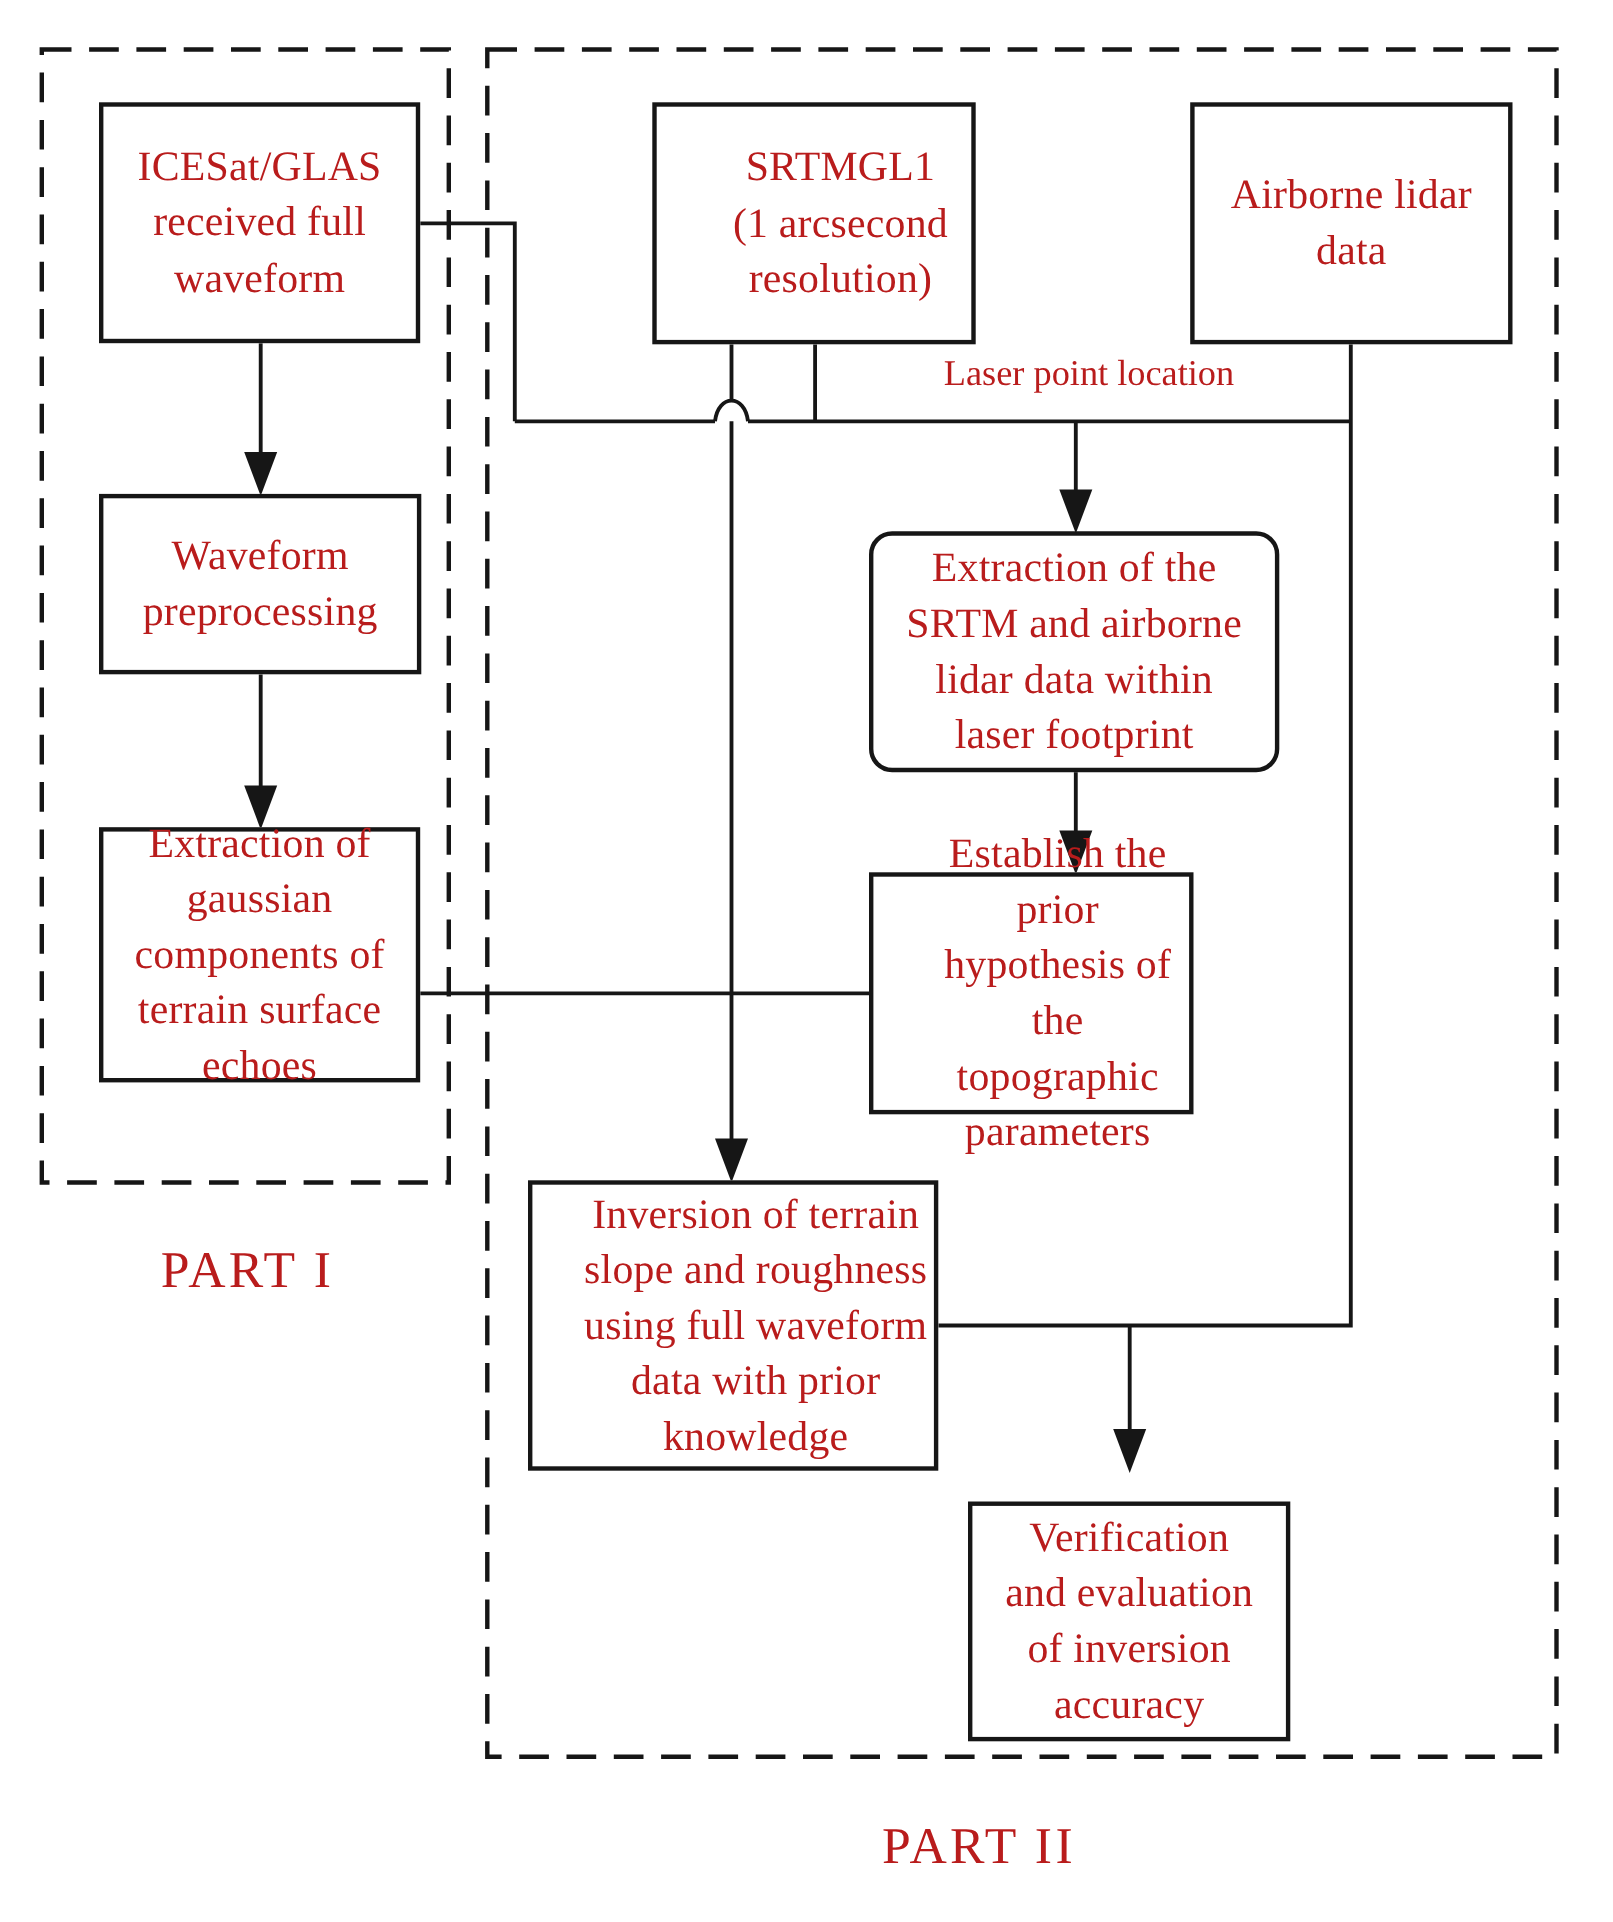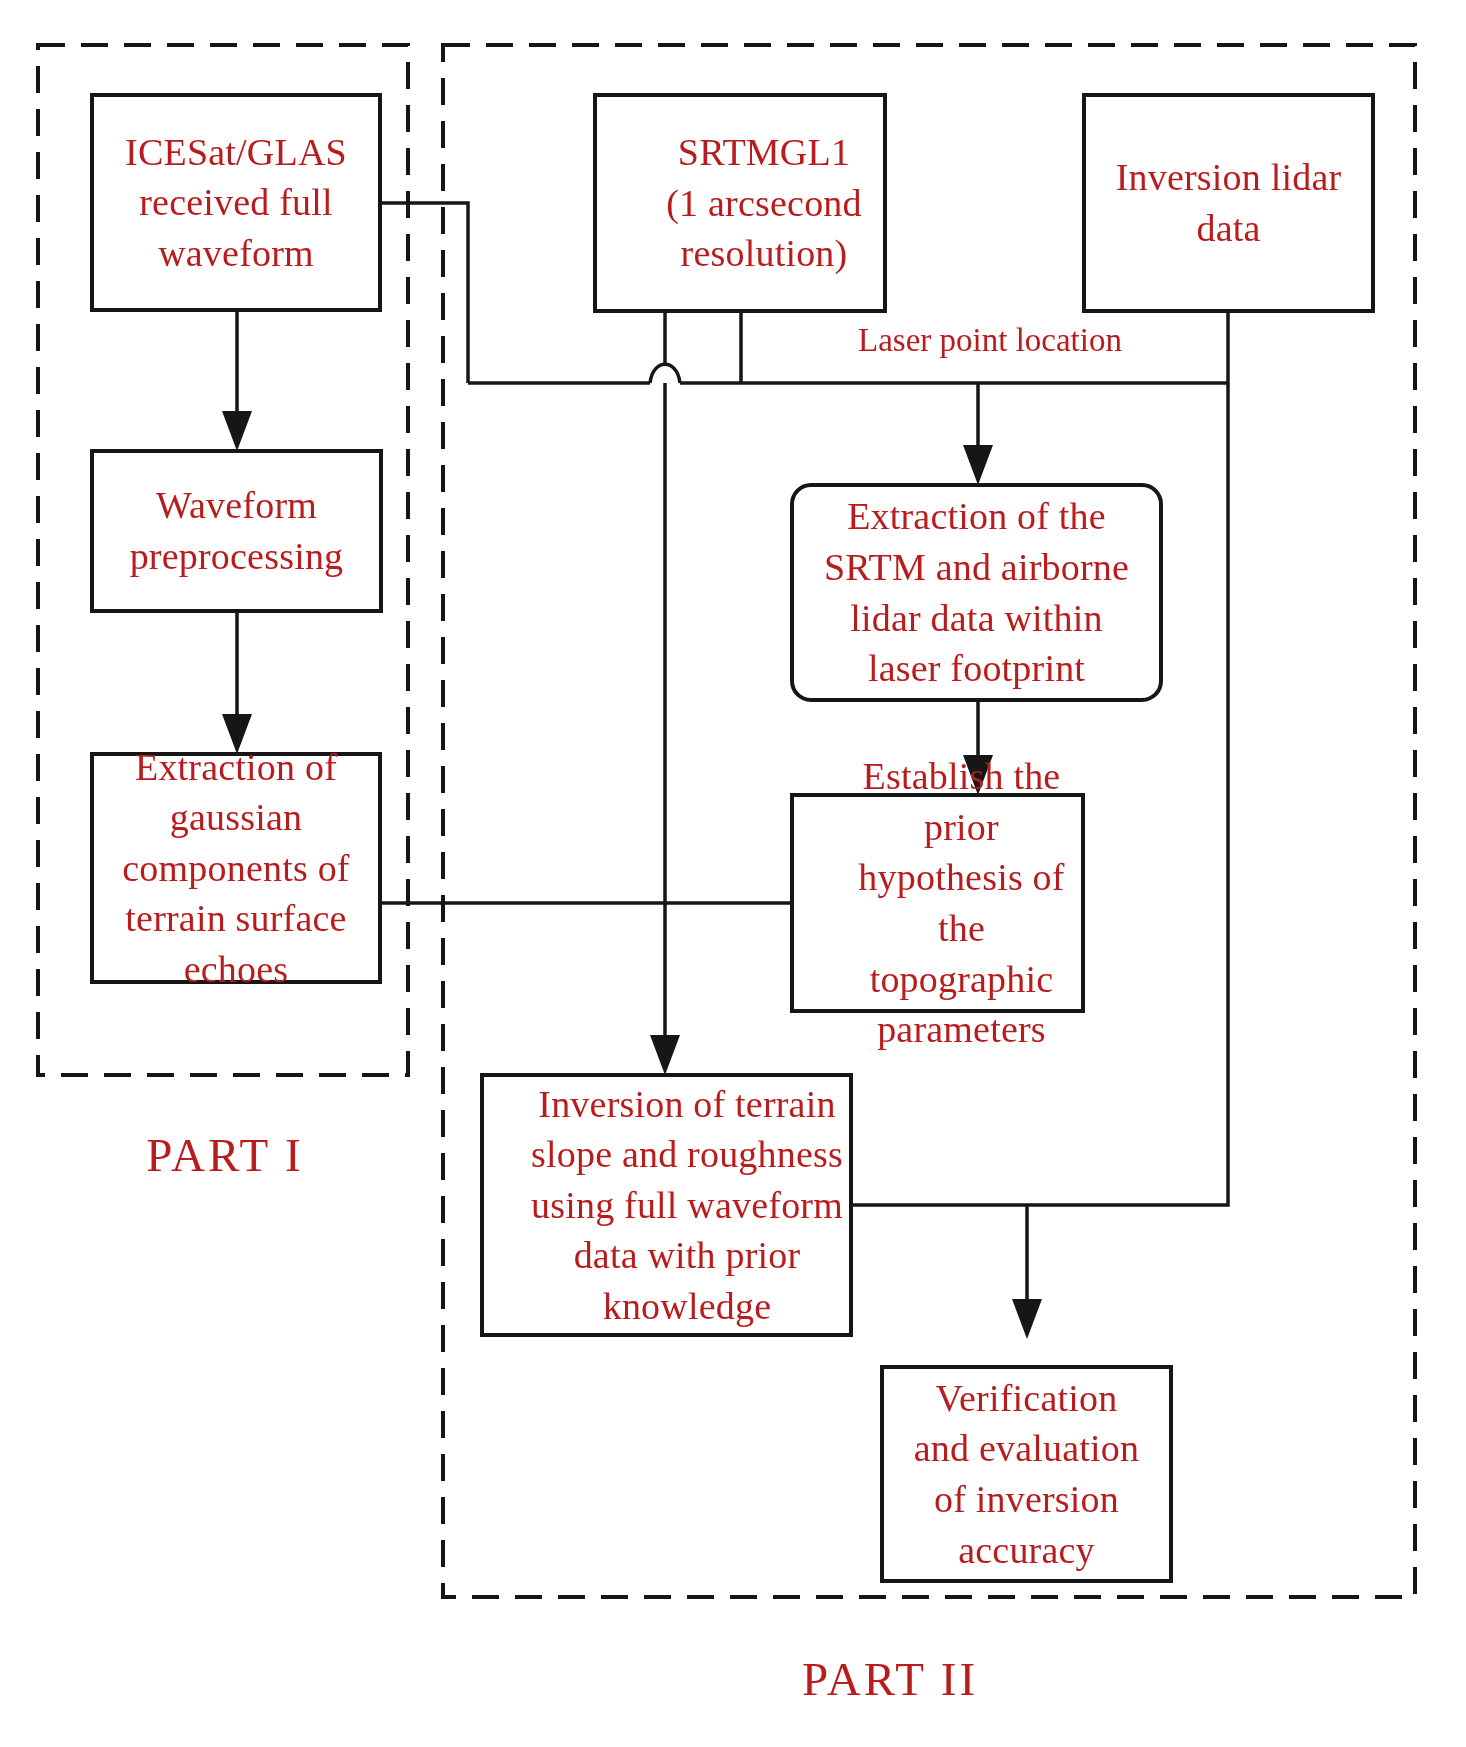--- a/index.html
+++ b/index.html
@@ -86,21 +86,21 @@
     <line x1="1027" y1="1205" x2="1027" y2="1302" stroke="#161616" stroke-width="3.5"></line>
     <polygon points="1027,1339 1012,1299 1042,1299" fill="#161616"></polygon>
   </svg>
 
   <div class="node n-icesat">ICESat/GLAS
 received full
 waveform</div>
   <div class="node n-srtm">SRTMGL1
 (1 arcsecond
 resolution)</div>
-  <div class="node n-airborne">Inversion lidar
+  <div class="node n-airborne">Airborne lidar
 data</div>
   <div class="node n-prep">Waveform
 preprocessing</div>
   <div class="node n-gaussian">Extraction of
 gaussian
 components of
 terrain surface
 echoes</div>
   <div class="node n-extraction">Extraction of the
 SRTM and airborne

